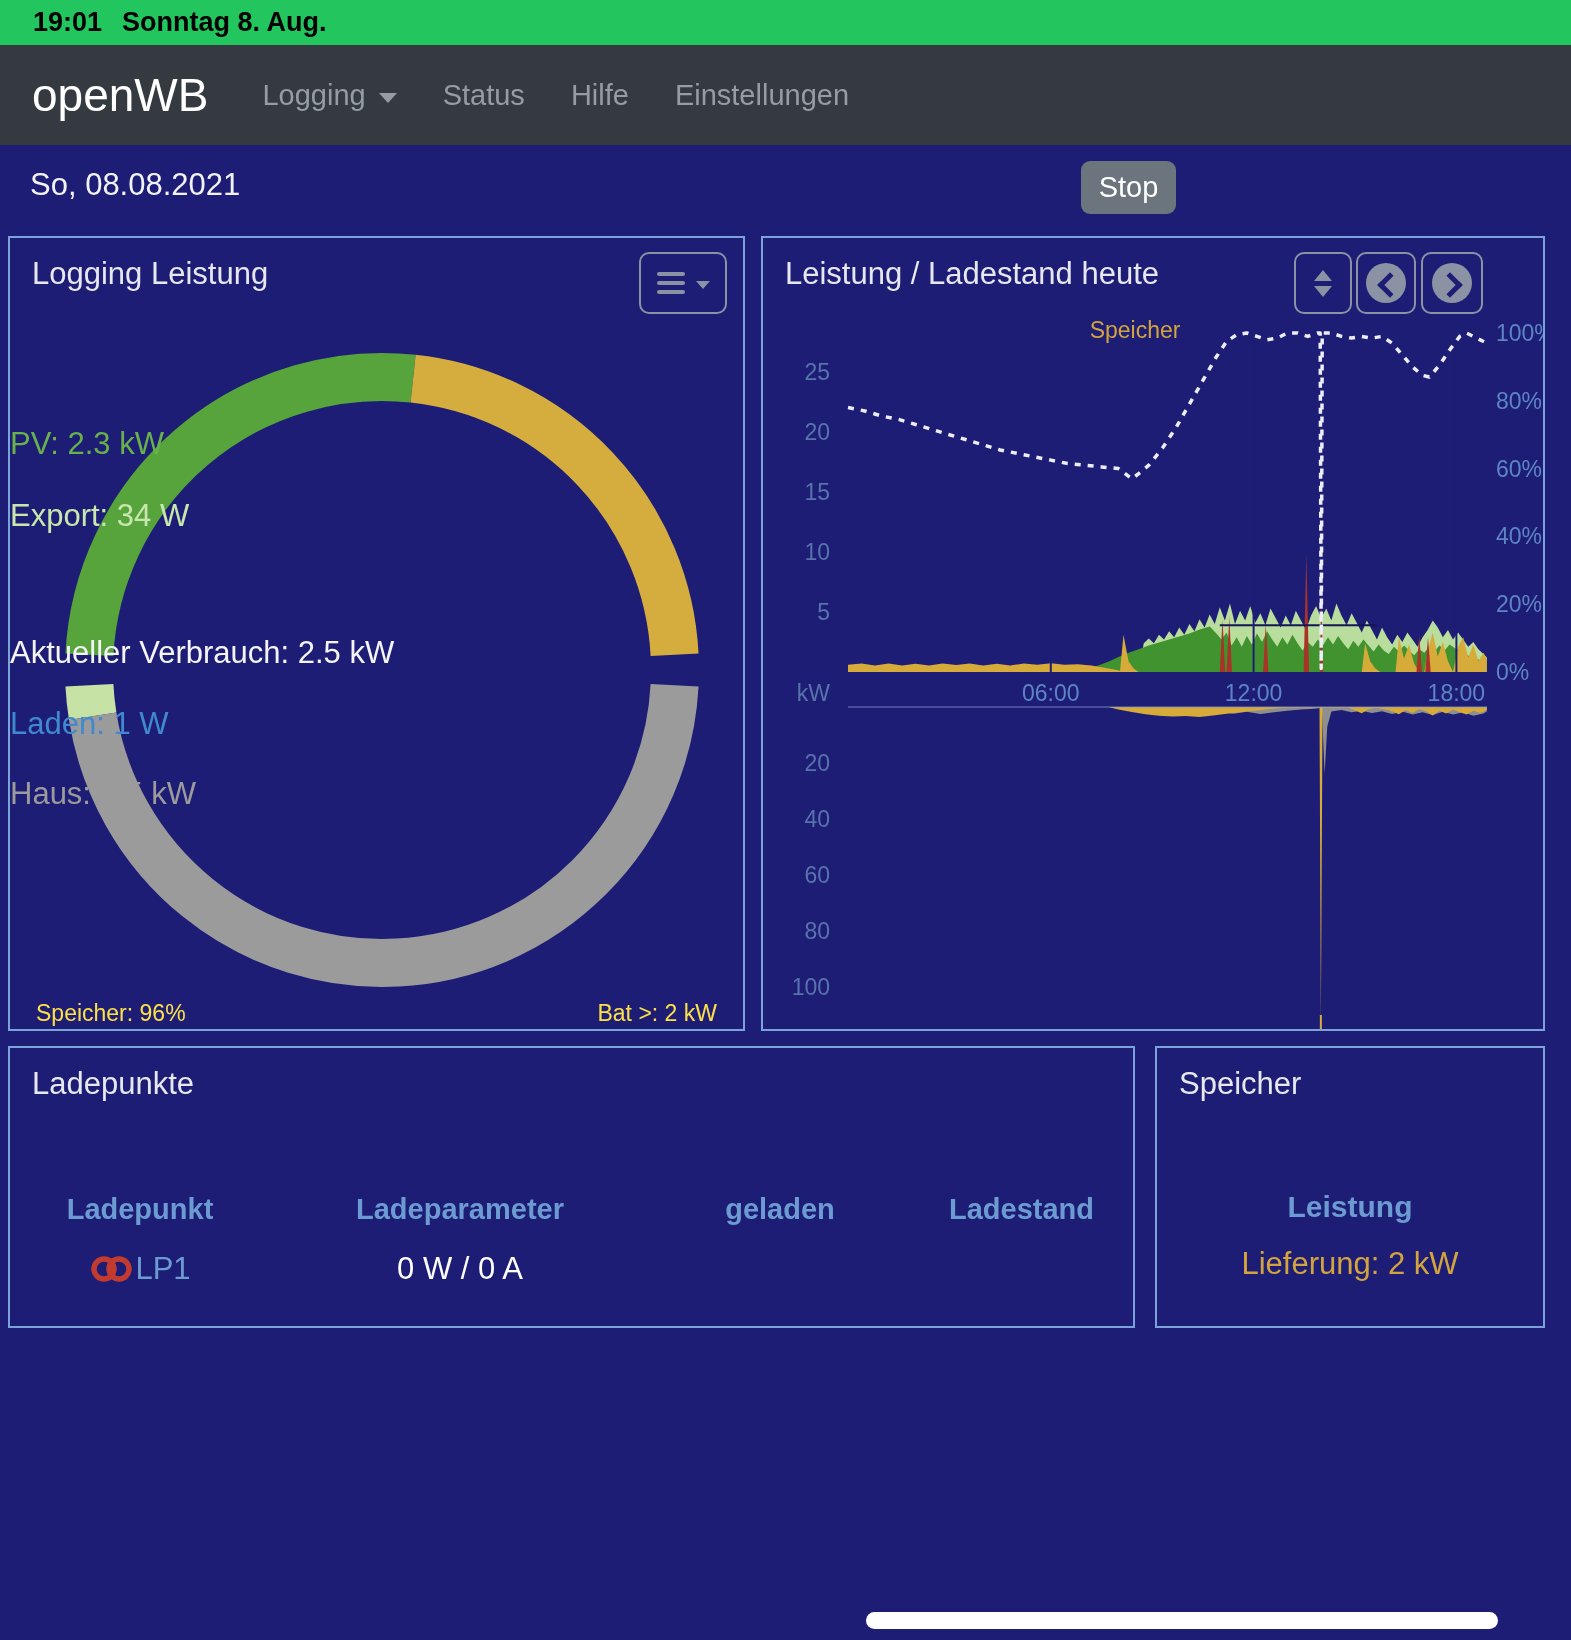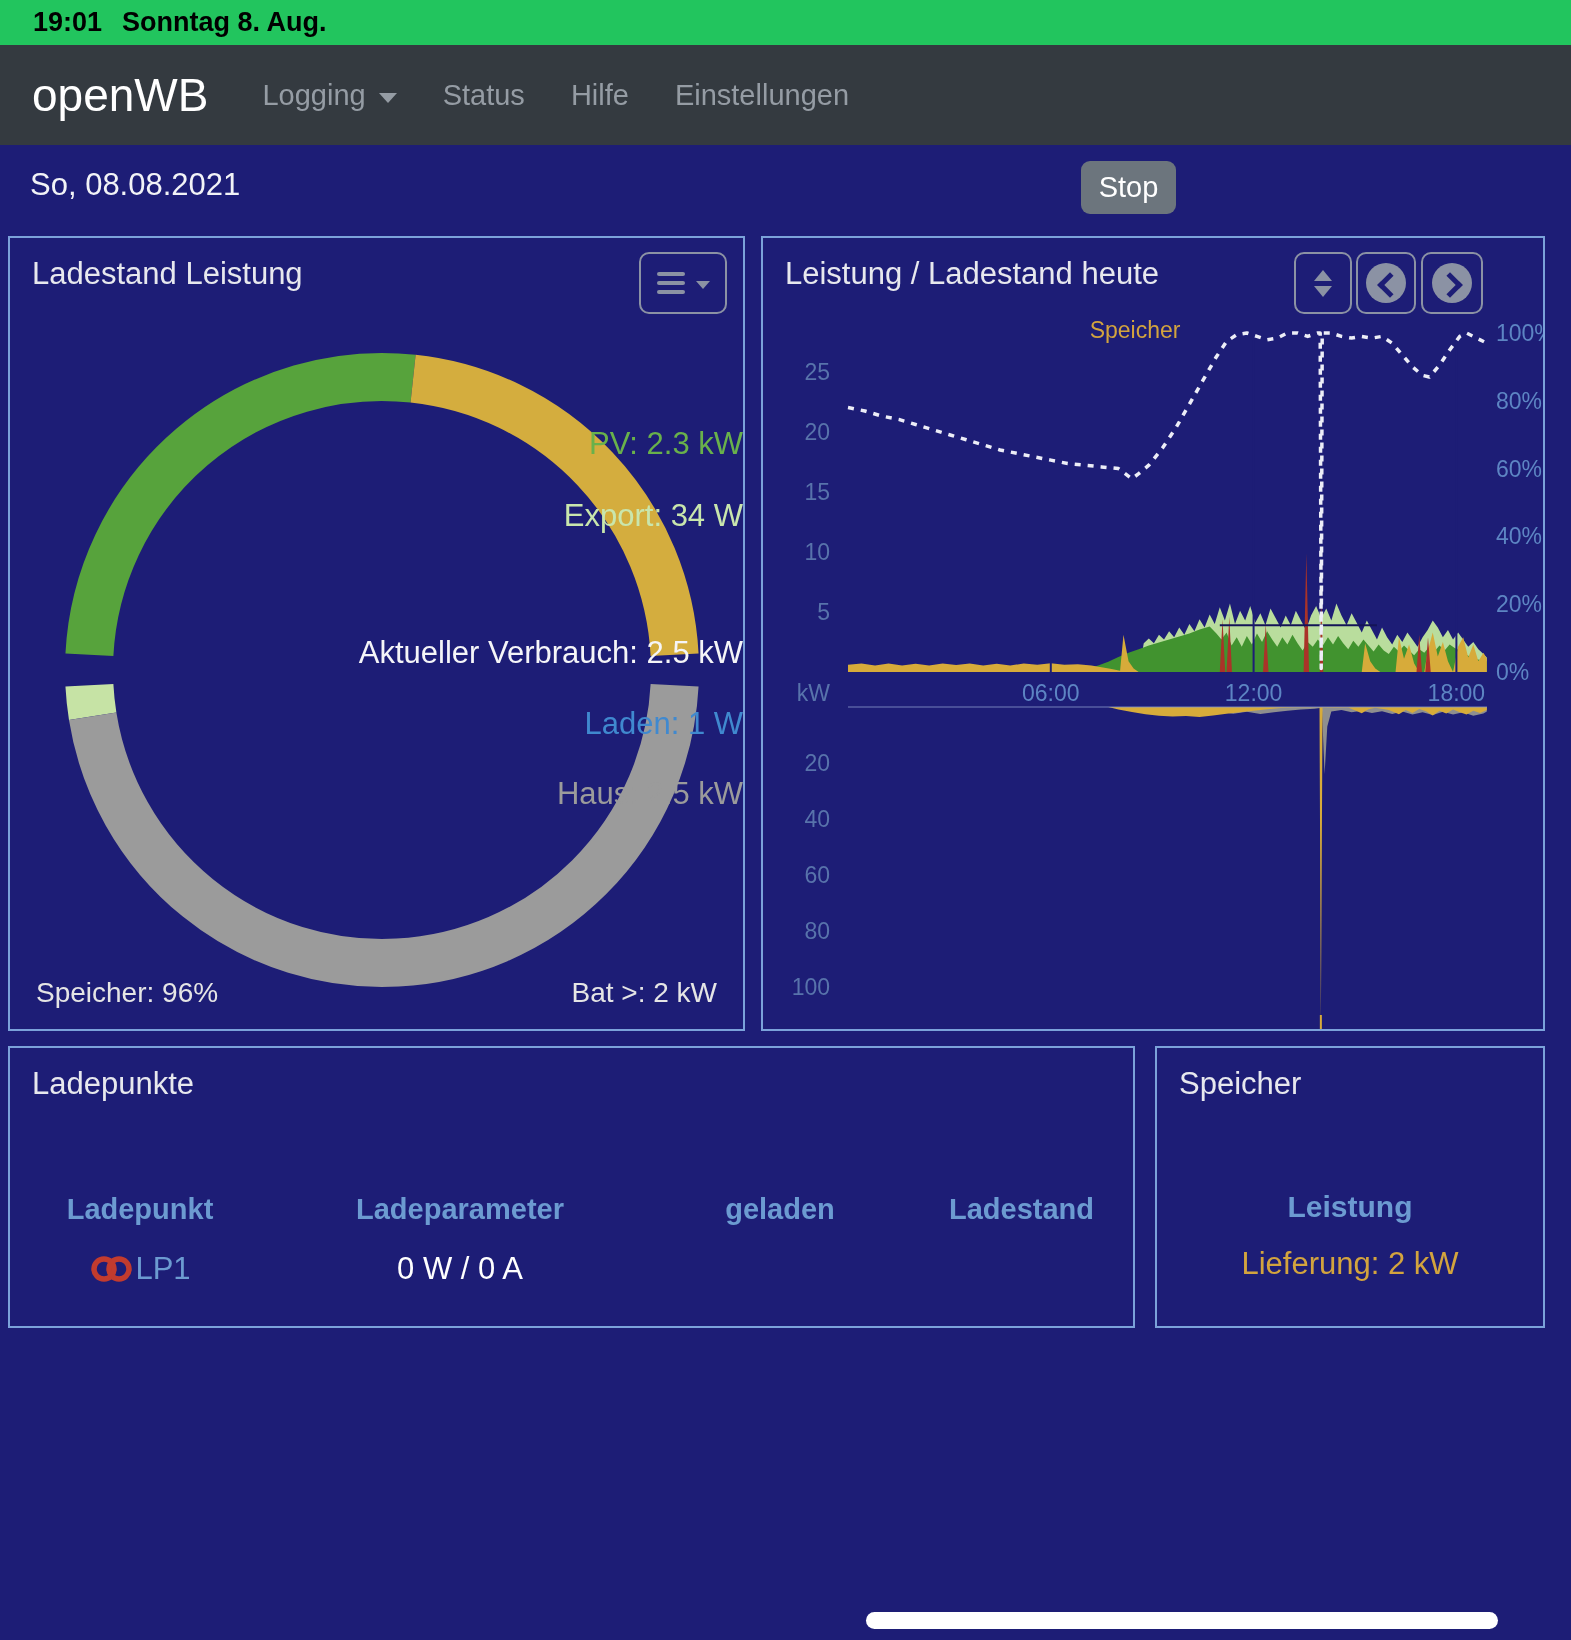--- a/index.html
+++ b/index.html
@@ -46,27 +46,27 @@
   .tri-up{width:0;height:0;border-left:9px solid transparent;border-right:9px solid transparent;
     border-bottom:11px solid #8b92a4;margin-bottom:5px;}
   .tri-down{width:0;height:0;border-left:9px solid transparent;border-right:9px solid transparent;
     border-top:11px solid #8b92a4;}
   .circ{width:40px;height:40px;border-radius:50%;background:#8b92a4;position:relative;}
   .circ::after{content:"";position:absolute;top:13px;width:13px;height:13px;
     border-left:5px solid #1d1d76;border-bottom:5px solid #1d1d76;}
   .circ.left::after{left:15px;transform:rotate(45deg);}
   .circ.right::after{left:9px;transform:rotate(225deg);}
   
-  .gl{position:absolute;left:0;width:100%;text-align:right;font-size:31px;}
+  .gl{position:absolute;left:0;width:100%;text-align:left;font-size:31px;}
   #gl-pv{top:188px;color:#69b14b;}
   #gl-export{top:260px;color:#c9e6ad;}
   #gl-cons{top:397px;color:#f5f5f8;}
   #gl-laden{top:468px;color:#4089cf;}
   #gl-haus{top:538px;color:#9b9b9b;}
-  .gauge-foot{position:absolute;bottom:20px;font-size:28px;color:#e5e5e5;}
+  .gauge-foot{position:absolute;bottom:2px;font-size:23px;color:#fde047;}
   #gf-l{left:26px;}
   #gf-r{right:26px;}
   
   #gauge-svg,#chart-svg{position:absolute;left:0;top:0;}
   #chart-svg text{font-family:"Liberation Sans",sans-serif;font-size:23px;}
   .ax-l{fill:#5873ab;}
   .ax-t{fill:#5d85c3;}
   .ax-r{fill:#5d85c3;}
   .ax-sp{fill:#d3a43e;font-size:22px;}
   
@@ -103,21 +103,21 @@
   </span>
   <span class="nav-item">
     <span>Einstellungen</span>
   </span>
 </div>
 
 <div class="date-label">So, 08.08.2021</div>
 <button class="stop-btn">Stop</button>
 
 <div class="panel" id="panel-gauge">
-  <div class="panel-title">Ladestand Leistung</div>
+  <div class="panel-title">Logging Leistung</div>
   <div id="gauge-menu">
     <span class="hamburger">
         <i></i>
         <i></i>
         <i></i>
       </span>
     <span class="mcaret"></span>
   </div>
   <svg id="gauge-svg" width="733" height="791" viewBox="10 238 733 791">
       <path d="M 89.40154631690984 654.6655648208175 A 293 293 0 0 1 413.0845238275179 378.6535526586664" fill="none" stroke="#57a33c" stroke-width="48"></path>

